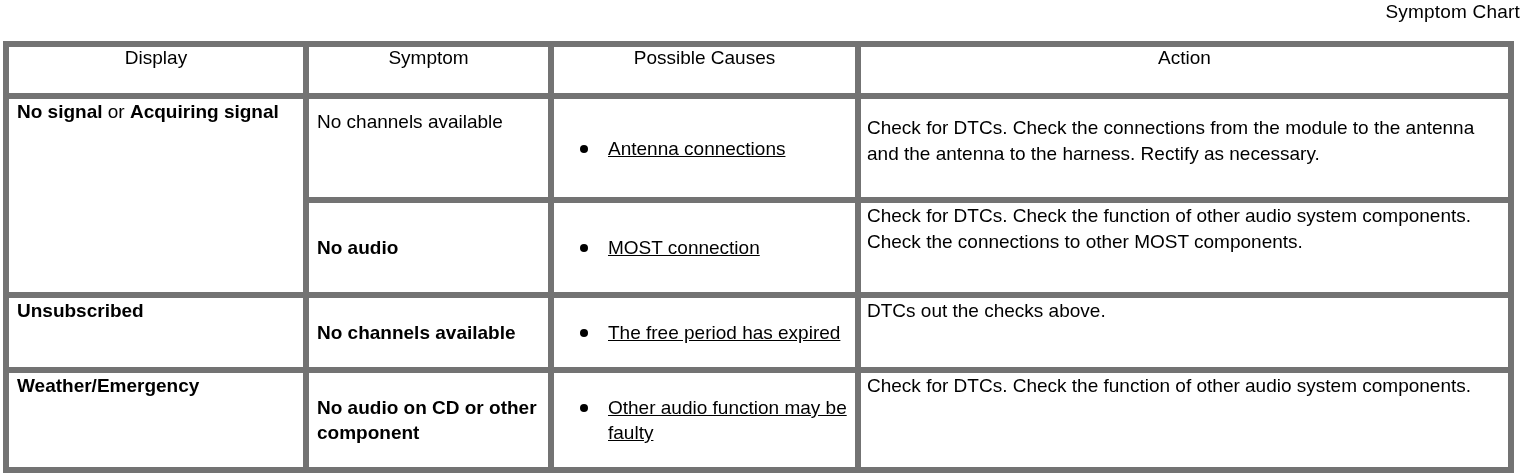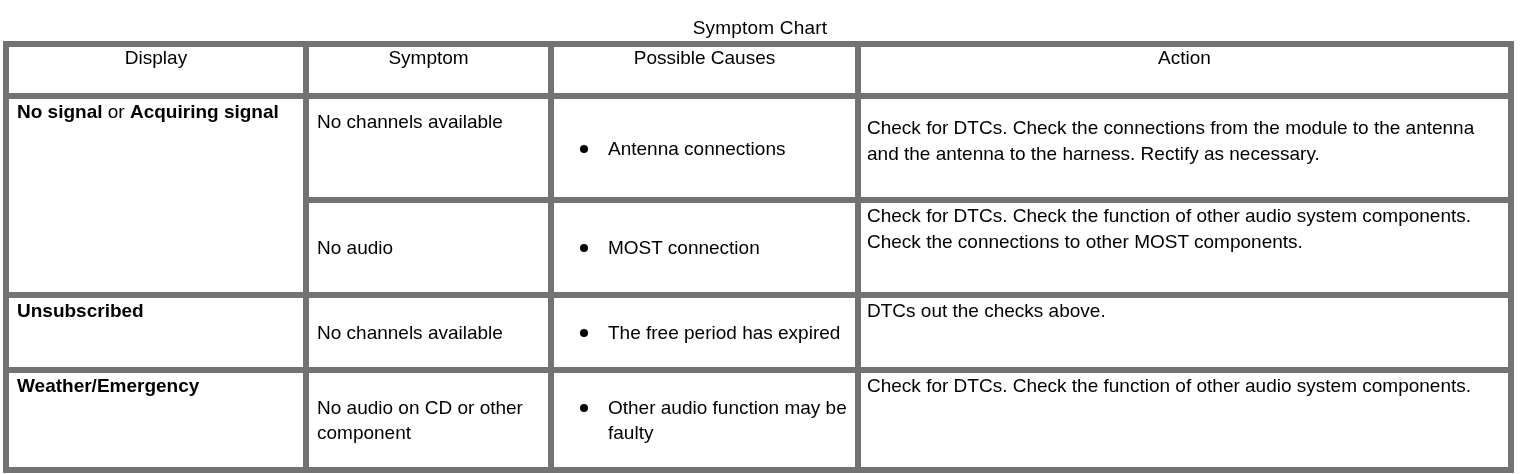--- a/index.html
+++ b/index.html
@@ -18,23 +18,23 @@
   #page {
     position: relative;
     width: 1520px;
     height: 474px;
   }
 
   
   .chart-title {
     position: absolute;
     left: 0;
-    top: 16px;
+    top: 0;
     width: 1520px;
-    text-align: center;
+    text-align: right;
     font-size: 19px;
     line-height: 24px;
     font-weight: normal;
     letter-spacing: 0.2px;
   }
 
   
   .table-wrap {
     position: absolute;
     left: 3px;
@@ -95,36 +95,38 @@
   }
 
   td.symptom-cell {
     vertical-align: top;
   }
   td.symptom-cell .cell {
     padding: 10px 6px 0 8px;
   }
   td.symptom-cell.mid {
     vertical-align: middle;
+    font-weight: bold;
   }
   td.symptom-cell.mid .cell {
     padding: 0 6px 0 8px;
   }
 
   td.causes-cell {
     vertical-align: top;
   }
   td.causes-cell .cell {
     padding: 10px 6px 0 8px;
   }
   td.causes-cell.mid {
     vertical-align: middle;
   }
   td.causes-cell.mid .cell {
     padding: 0 6px 0 8px;
+    text-decoration: underline;
   }
 
   ul.cause-list {
     margin: 0;
     padding: 0;
     list-style: none;
   }
   ul.cause-list li {
     position: relative;
     padding-left: 46px;

